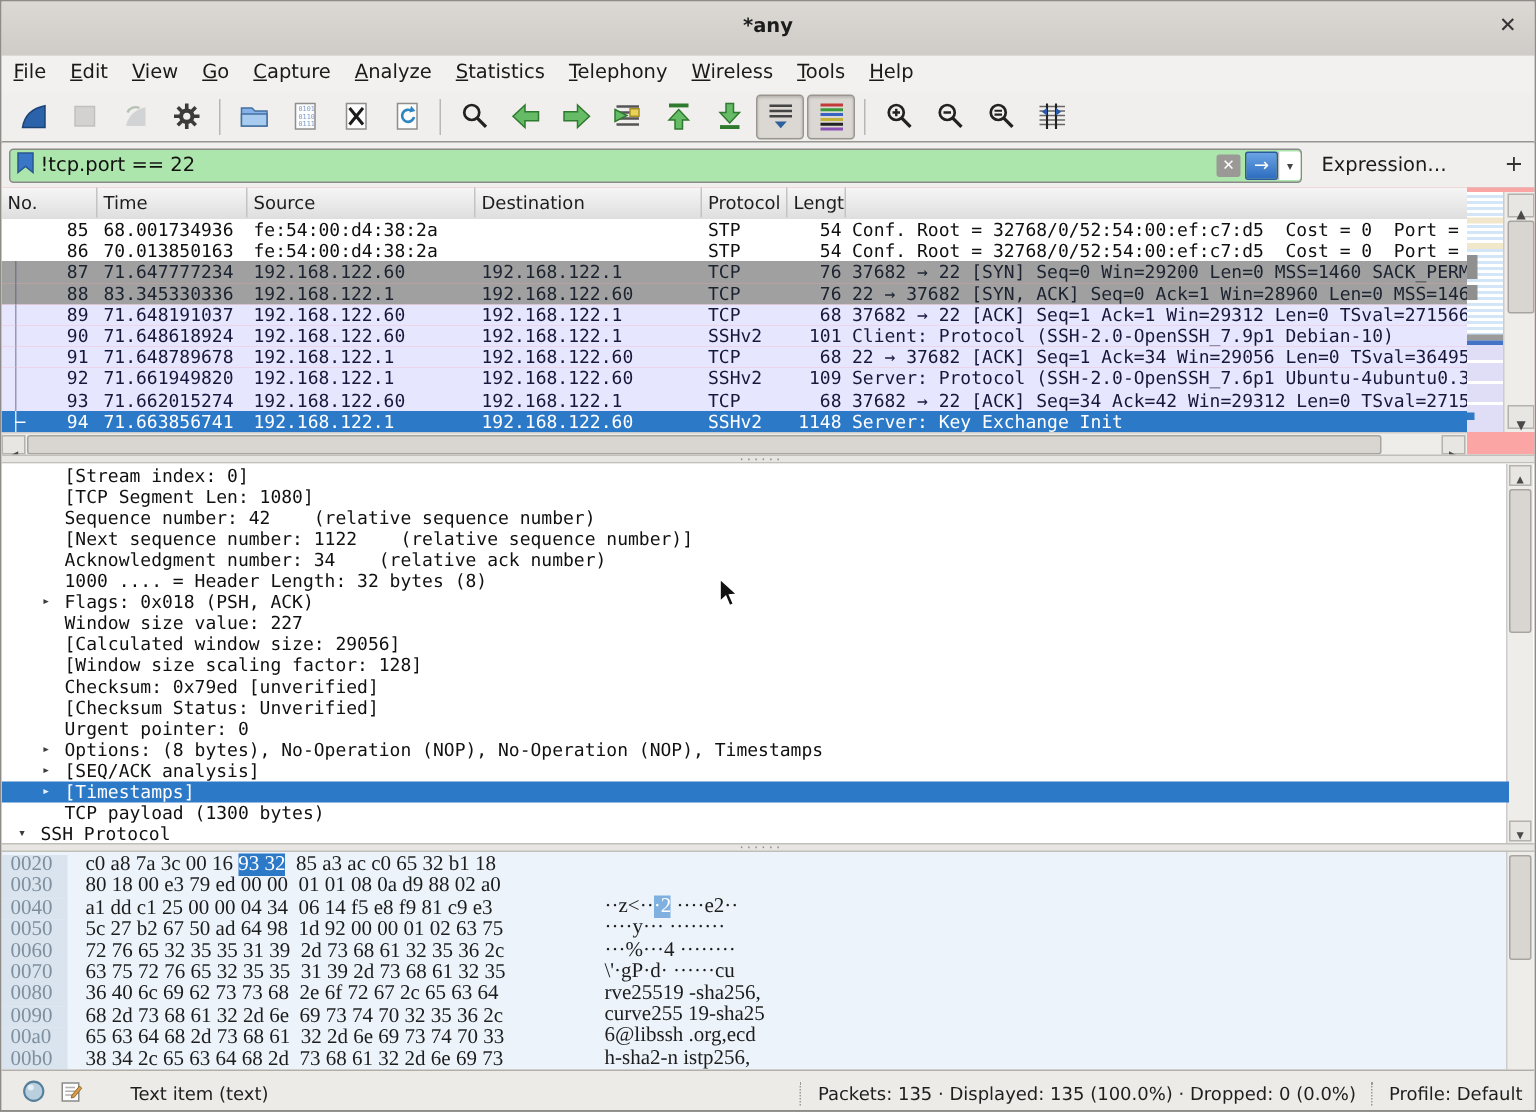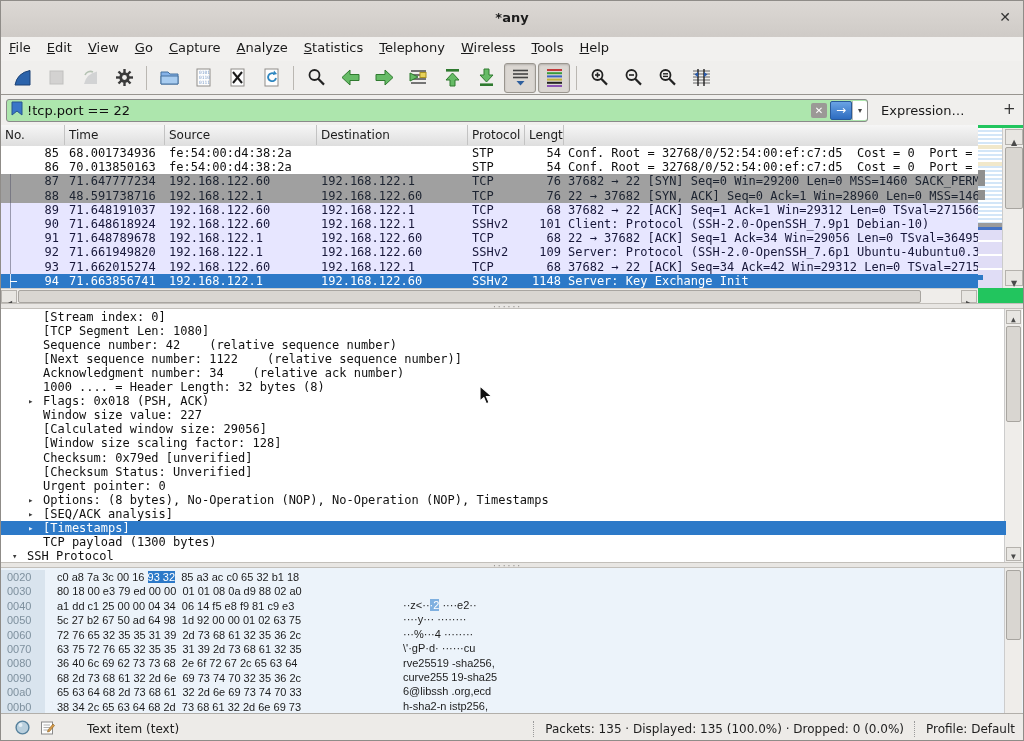--- a/index.html
+++ b/index.html
@@ -33,21 +33,21 @@
   .filter-text{flex:1 1 auto;font-size:13px;color:#111;white-space:pre;overflow:hidden;}
   .clear-btn{flex:0 0 auto;width:16px;height:15px;background:#9b9996;border-radius:2px;color:#fff;
     font-size:10px;line-height:15px;text-align:center;margin-right:3px;}
   .apply-btn{flex:0 0 auto;width:20px;height:17px;background:linear-gradient(#6aa3e4,#2d6cc0);
     border:1px solid #2a5a9a;border-radius:2px;color:#fff;font-size:12px;line-height:16px;text-align:center;}
   .caret-zone{flex:0 0 auto;width:14px;height:19px;background:#fff;border-left:1px solid #bbb;
     border-radius:0 2px 2px 0;font-size:8px;color:#444;text-align:center;line-height:19px;}
   .expr{position:absolute;left:880px;top:7px;font-size:13px;color:#1a1a1a;}
   .addbtn{position:absolute;left:1002px;top:4px;font-size:15px;color:#333;}
   
-  .packet-list{position:absolute;left:0;top:124px;width:100%;height:178px;background:#22c55e;}
+  .packet-list{position:absolute;left:0;top:124px;width:100%;height:178px;background:#fca5a5;}
   .pl-header{position:absolute;left:0;top:0;width:977px;height:21px;
     background:linear-gradient(#f6f6f6,#dedede);border-bottom:1px solid #b9b9b9;}
   .pl-h-cell{position:absolute;top:0;height:20px;font-size:12px;color:#1d1d1d;
     border-right:1px solid #c3c3c3;box-sizing:border-box;padding:3px 0 0 4px;overflow:hidden;white-space:nowrap;}
   .pl-rows{position:absolute;left:0;top:21px;width:977px;height:142px;overflow:hidden;
     font-family:"DejaVu Sans Mono","Liberation Mono",monospace;font-size:12px;}
   .pl-row{position:absolute;left:0;width:977px;height:14.2px;white-space:pre;}
   .pl-row span{position:absolute;top:0;line-height:14.2px;}
   .pl-row.rel::before{content:"";position:absolute;left:9px;top:0;bottom:0;width:1px;background:rgba(90,90,110,.55);}
   .pl-row.selected::before{background:rgba(255,255,255,.8);}
@@ -76,21 +76,21 @@
   .details{position:absolute;left:0;top:308px;width:100%;height:253px;background:#fff;overflow:hidden;
     font-family:"DejaVu Sans Mono","Liberation Mono",monospace;font-size:12px;color:#101010;}
   .d-line{position:absolute;left:0;width:1005px;height:14.05px;line-height:14.05px;white-space:pre;}
   .d-line .txt{position:absolute;top:0;}
   .d-line .arr{position:absolute;top:0;font-size:9px;color:#3c3c3c;}
   .d-line.sel{background:#2c79c8;color:#fff;}
   .d-line.sel .arr{color:#e8f0fa;}
   .d-vscroll{position:absolute;right:1px;top:0;width:17px;height:253px;background:#efedea;border-left:1px solid #ccc;}
   
   .hexpane{position:absolute;left:0;top:567px;width:100%;height:145px;background:#ecf3fa;overflow:hidden;
-    font-family:Liberation Sans, sans-serif;font-size:11px;color:#1c1c1c;}
+    font-family:Liberation Serif, serif;font-size:14px;color:#1c1c1c;}
   .hx-row{position:absolute;left:0;width:1005px;height:14.4px;line-height:14.4px;white-space:pre;}
   .hx-off{position:absolute;left:0;top:0;width:44px;background:#d9e4ee;color:#7e909e;padding-left:6px;box-sizing:border-box;}
   .hx-hex{position:absolute;left:56px;top:0;}
   .hx-ascii{position:absolute;left:402px;top:0;margin-top:28px;}
   .hx-sel{background:#2c79c8;color:#fff;}
   .hx-asel{background:#7fb0e0;color:#fff;}
   .hx-vscroll{position:absolute;right:1px;top:0;width:17px;height:145px;background:#efedea;border-left:1px solid #ccc;}
   
   .statusbar{position:absolute;left:0;top:712px;width:100%;height:29px;background:#edebe8;
     border-top:1px solid #b2afaa;font-size:12px;color:#1e1e1e;}
@@ -307,21 +307,21 @@
         <div class="pl-h-cell" style="left: 64px; width: 100px;">Time</div>
         <div class="pl-h-cell" style="left: 164px; width: 152px;">Source</div>
         <div class="pl-h-cell" style="left: 316px; width: 151px;">Destination</div>
         <div class="pl-h-cell" style="left: 467px; width: 57px;">Protocol</div>
         <div class="pl-h-cell" style="left: 524px; width: 39px;">Length</div>
       </div>
     <div class="pl-rows" id="pl-rows">
         <div class="pl-row row-white" style="top: 0px;"><span class="c-no">85</span><span class="c-time">68.001734936</span><span class="c-src">fe:54:00:d4:38:2a</span><span class="c-dst"></span><span class="c-proto">STP</span><span class="c-len">54</span><span class="c-info">Conf. Root = 32768/0/52:54:00:ef:c7:d5  Cost = 0  Port = 0x8001</span></div>
         <div class="pl-row row-white" style="top: 14.2px;"><span class="c-no">86</span><span class="c-time">70.013850163</span><span class="c-src">fe:54:00:d4:38:2a</span><span class="c-dst"></span><span class="c-proto">STP</span><span class="c-len">54</span><span class="c-info">Conf. Root = 32768/0/52:54:00:ef:c7:d5  Cost = 0  Port = 0x8001</span></div>
         <div class="pl-row row-gray rel" style="top: 28.4px;"><span class="c-no">87</span><span class="c-time">71.647777234</span><span class="c-src">192.168.122.60</span><span class="c-dst">192.168.122.1</span><span class="c-proto">TCP</span><span class="c-len">76</span><span class="c-info">37682 → 22 [SYN] Seq=0 Win=29200 Len=0 MSS=1460 SACK_PERM=1 TSval=2715660288</span></div>
-        <div class="pl-row row-gray rel" style="top: 42.6px;"><span class="c-no">88</span><span class="c-time">48.591738716</span><span class="c-src">192.168.122.1</span><span class="c-dst">192.168.122.60</span><span class="c-proto">TCP</span><span class="c-len">76</span><span class="c-info">22 → 37682 [SYN, ACK] Seq=0 Ack=1 Win=28960 Len=0 MSS=1460 SACK_PERM=1</span></div>
+        <div class="pl-row row-gray rel" style="top: 42.6px;"><span class="c-no">88</span><span class="c-time">83.345330336</span><span class="c-src">192.168.122.1</span><span class="c-dst">192.168.122.60</span><span class="c-proto">TCP</span><span class="c-len">76</span><span class="c-info">22 → 37682 [SYN, ACK] Seq=0 Ack=1 Win=28960 Len=0 MSS=1460 SACK_PERM=1</span></div>
         <div class="pl-row row-lav rel" style="top: 56.8px;"><span class="c-no">89</span><span class="c-time">71.648191037</span><span class="c-src">192.168.122.60</span><span class="c-dst">192.168.122.1</span><span class="c-proto">TCP</span><span class="c-len">68</span><span class="c-info">37682 → 22 [ACK] Seq=1 Ack=1 Win=29312 Len=0 TSval=2715660531 TSecr=36495</span></div>
         <div class="pl-row row-lav rel" style="top: 71px;"><span class="c-no">90</span><span class="c-time">71.648618924</span><span class="c-src">192.168.122.60</span><span class="c-dst">192.168.122.1</span><span class="c-proto">SSHv2</span><span class="c-len">101</span><span class="c-info">Client: Protocol (SSH-2.0-OpenSSH_7.9p1 Debian-10)</span></div>
         <div class="pl-row row-lav rel" style="top: 85.2px;"><span class="c-no">91</span><span class="c-time">71.648789678</span><span class="c-src">192.168.122.1</span><span class="c-dst">192.168.122.60</span><span class="c-proto">TCP</span><span class="c-len">68</span><span class="c-info">22 → 37682 [ACK] Seq=1 Ack=34 Win=29056 Len=0 TSval=3649597120 TSecr=2715</span></div>
         <div class="pl-row row-lav rel" style="top: 99.4px;"><span class="c-no">92</span><span class="c-time">71.661949820</span><span class="c-src">192.168.122.1</span><span class="c-dst">192.168.122.60</span><span class="c-proto">SSHv2</span><span class="c-len">109</span><span class="c-info">Server: Protocol (SSH-2.0-OpenSSH_7.6p1 Ubuntu-4ubuntu0.3)</span></div>
         <div class="pl-row row-lav rel" style="top: 113.6px;"><span class="c-no">93</span><span class="c-time">71.662015274</span><span class="c-src">192.168.122.60</span><span class="c-dst">192.168.122.1</span><span class="c-proto">TCP</span><span class="c-len">68</span><span class="c-info">37682 → 22 [ACK] Seq=34 Ack=42 Win=29312 Len=0 TSval=2715660545 TSecr=364</span></div>
         <div class="pl-row row-sel rel selected" style="top: 127.8px;"><span class="c-no">94</span><span class="c-time">71.663856741</span><span class="c-src">192.168.122.1</span><span class="c-dst">192.168.122.60</span><span class="c-proto">SSHv2</span><span class="c-len">1148</span><span class="c-info">Server: Key Exchange Init</span></div>
       </div>
 
     <div class="pl-minimap">
       <div class="mm" style="top:0;height:102px;background:repeating-linear-gradient(180deg,#ffffff 0 2px,#d3e6f8 2px 4px);"></div>

